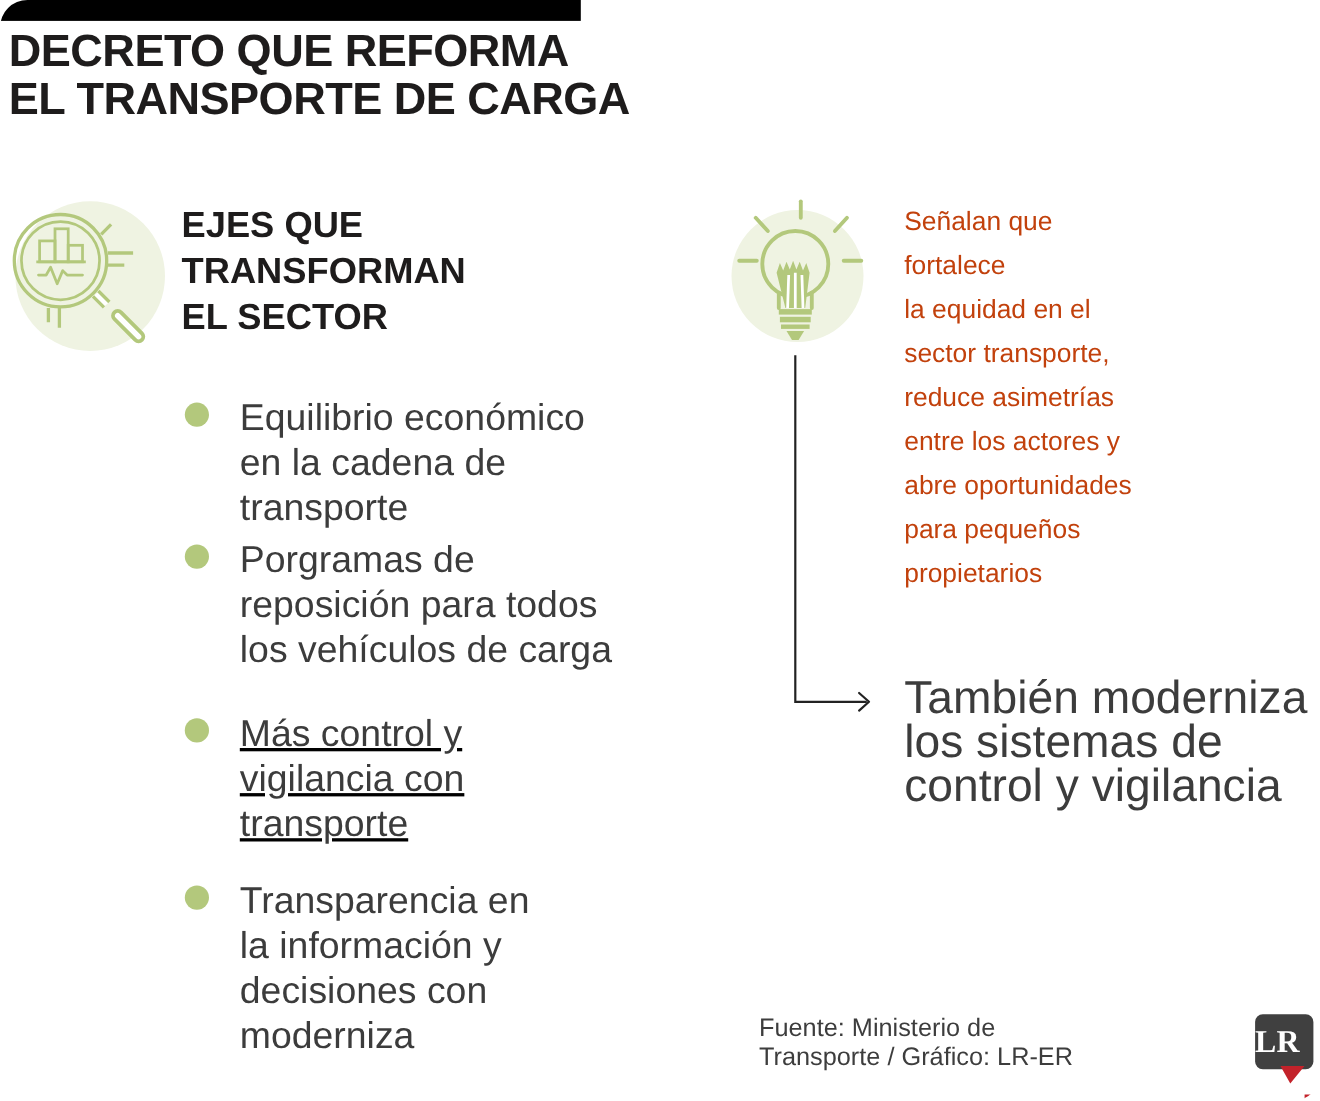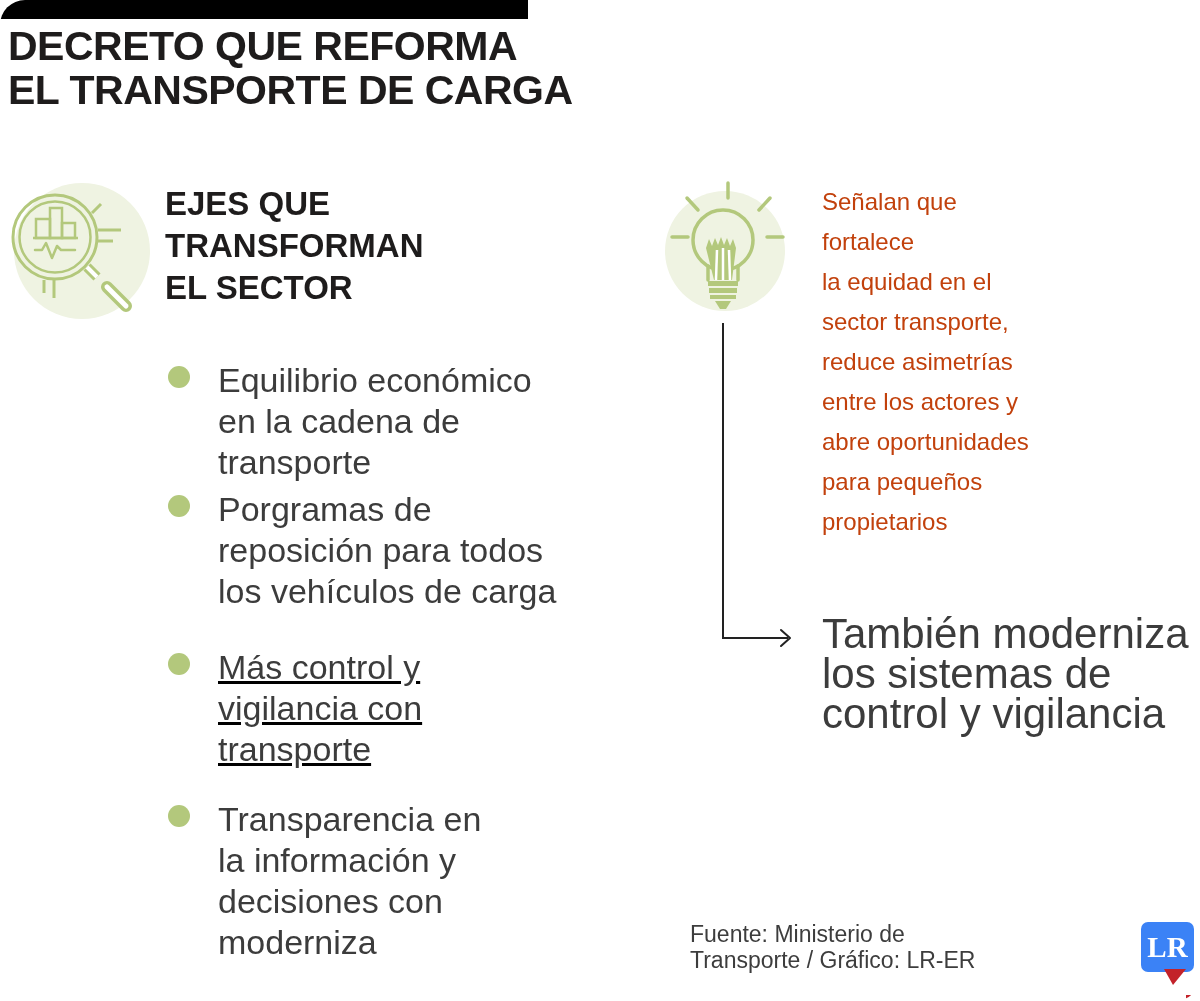--- a/index.html
+++ b/index.html
@@ -47,21 +47,21 @@
     font-size:42px; line-height:40px; color:#3c3c3c;
   }
 
   .source {
     position:absolute; left:690px; top:921px; width:412px; text-align:left;
     font-size:23px; line-height:26px; color:#3d3d3d;
   }
 
   .lr-logo {
     position:absolute; left:1141px; top:922px; width:53px; height:50px;
-    background:#3b82f6; border-radius:7px; color:#ffffff; text-align:center;
+    background:#404040; border-radius:7px; color:#ffffff; 
     font-family:"Liberation Serif", serif; font-weight:700; font-size:29px; line-height:50px;
   }
   .logo-tail { position:absolute; left:1162px; top:969px; }
   .red-fragment { position:absolute; left:1186px; top:995px; width:6px; height:6px; background:#c3222a; }
 </style>
 </head>
 <body>
 
 <div class="canvas">
 

